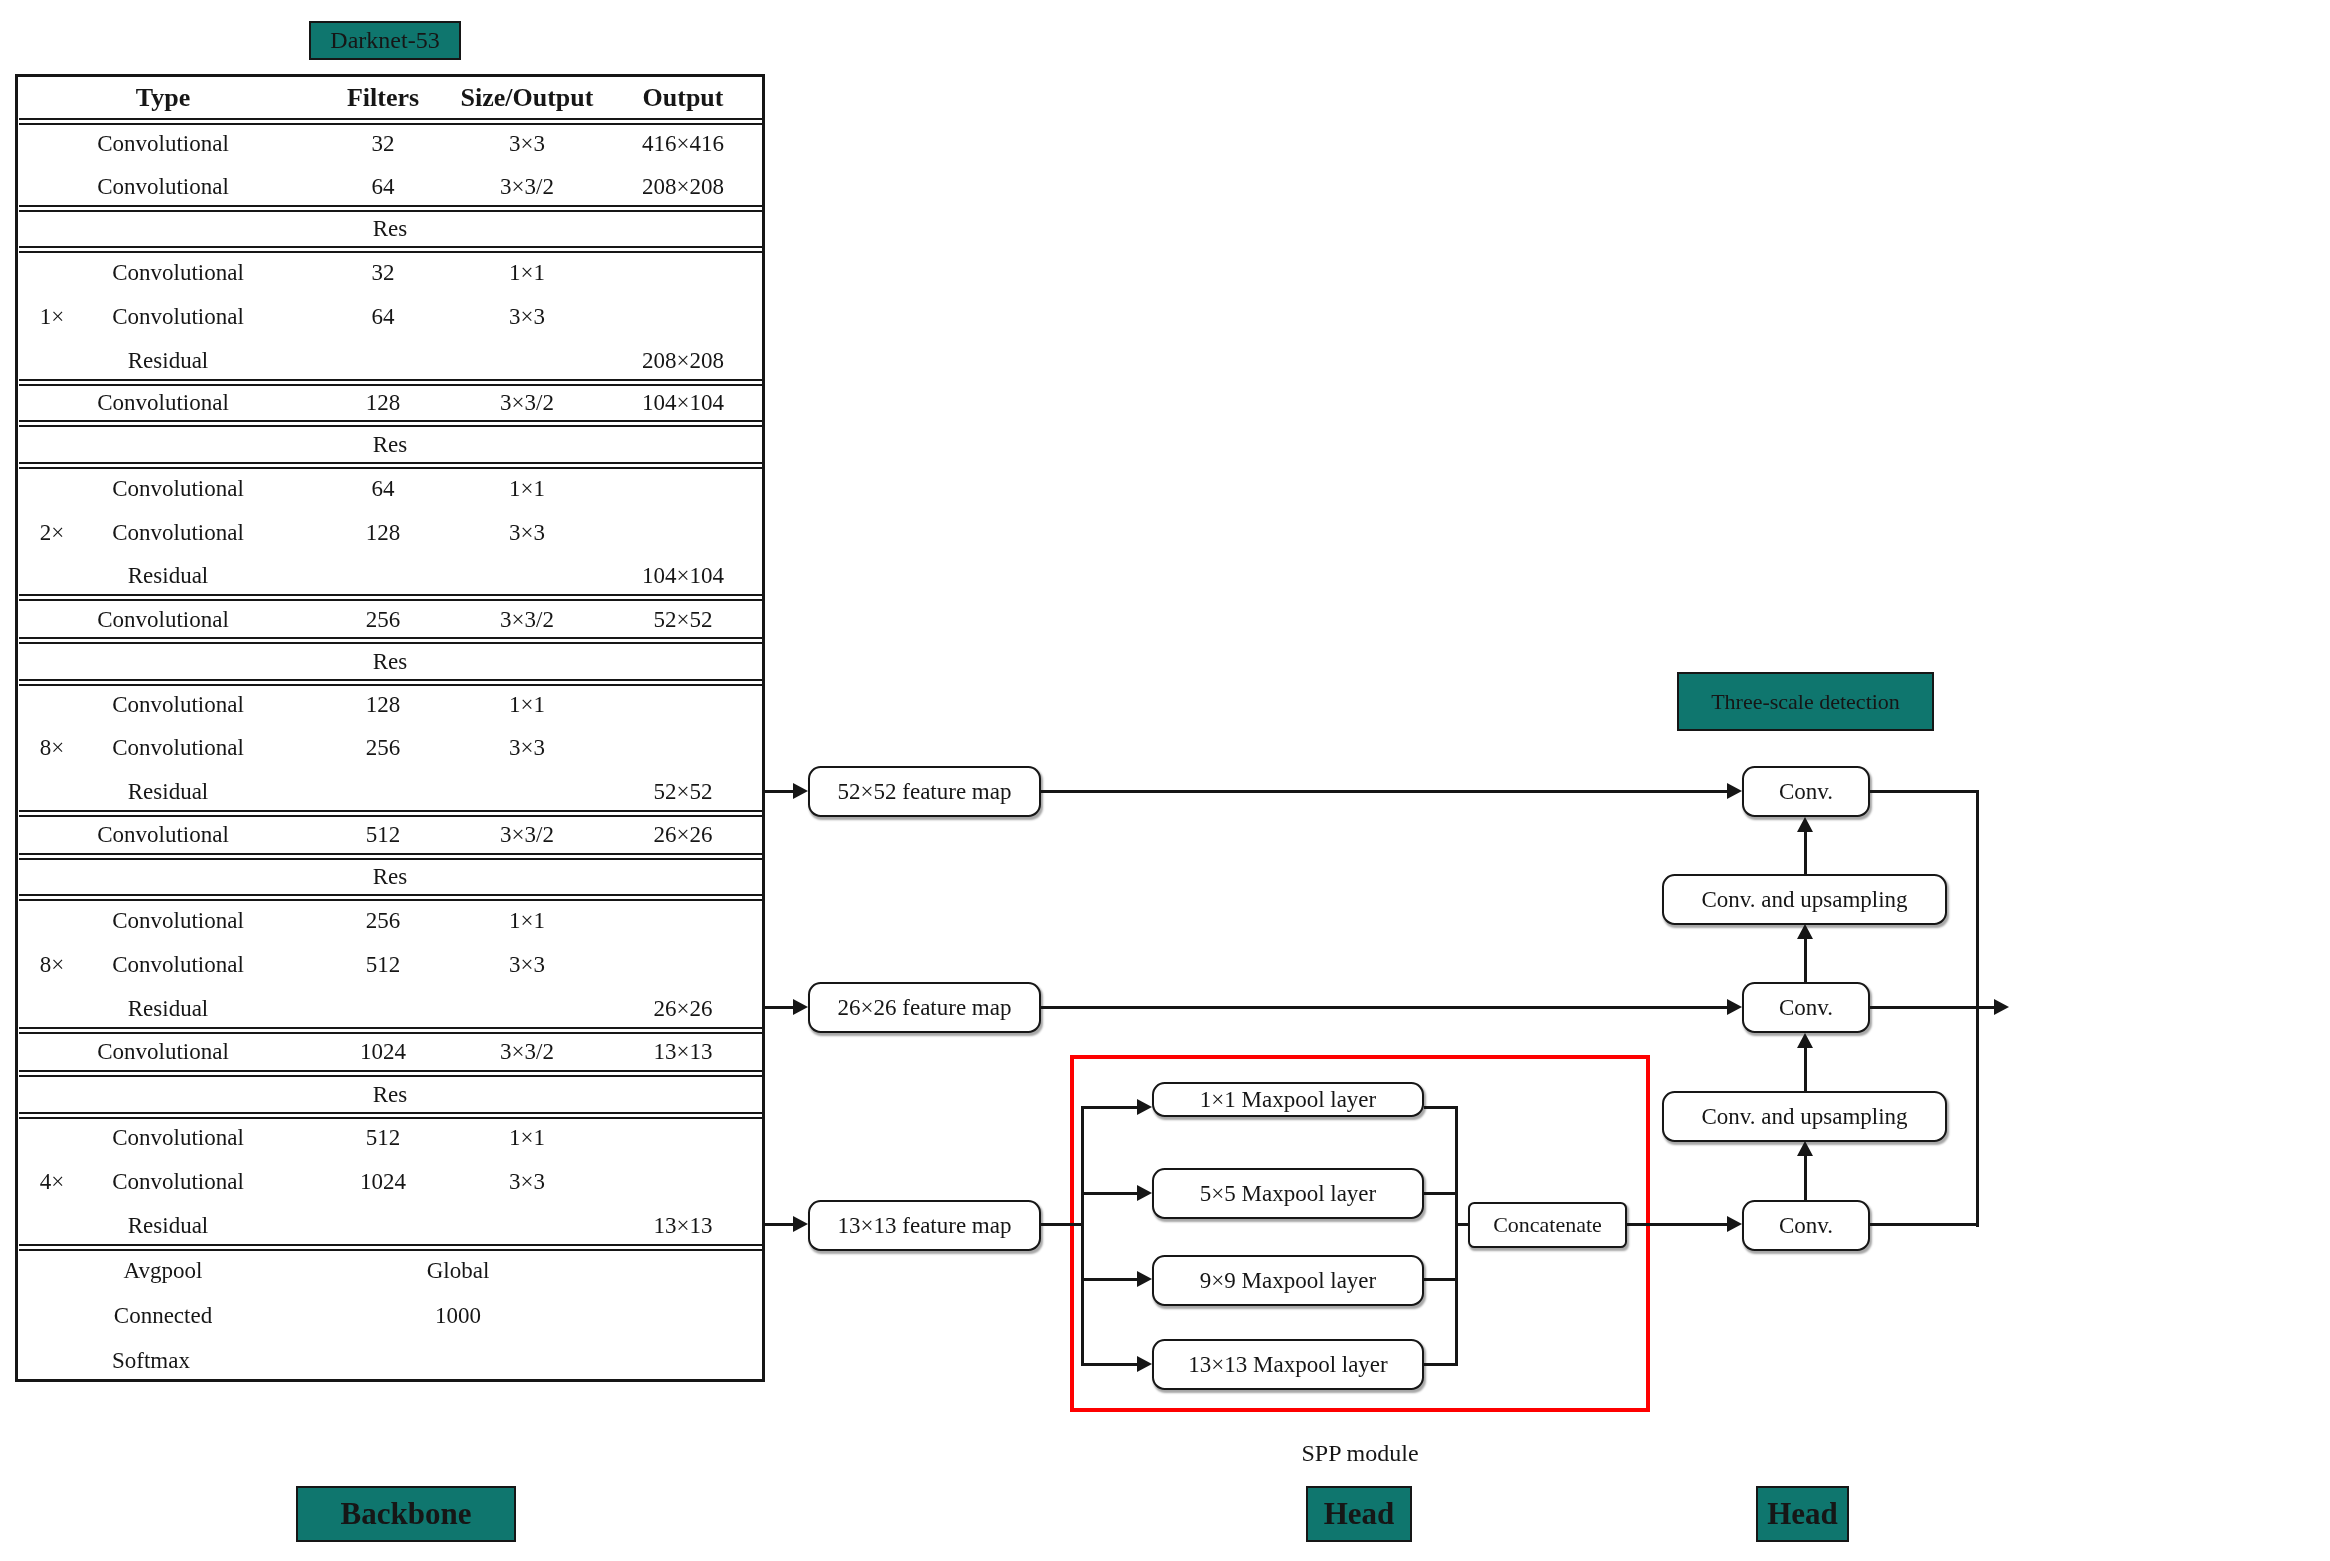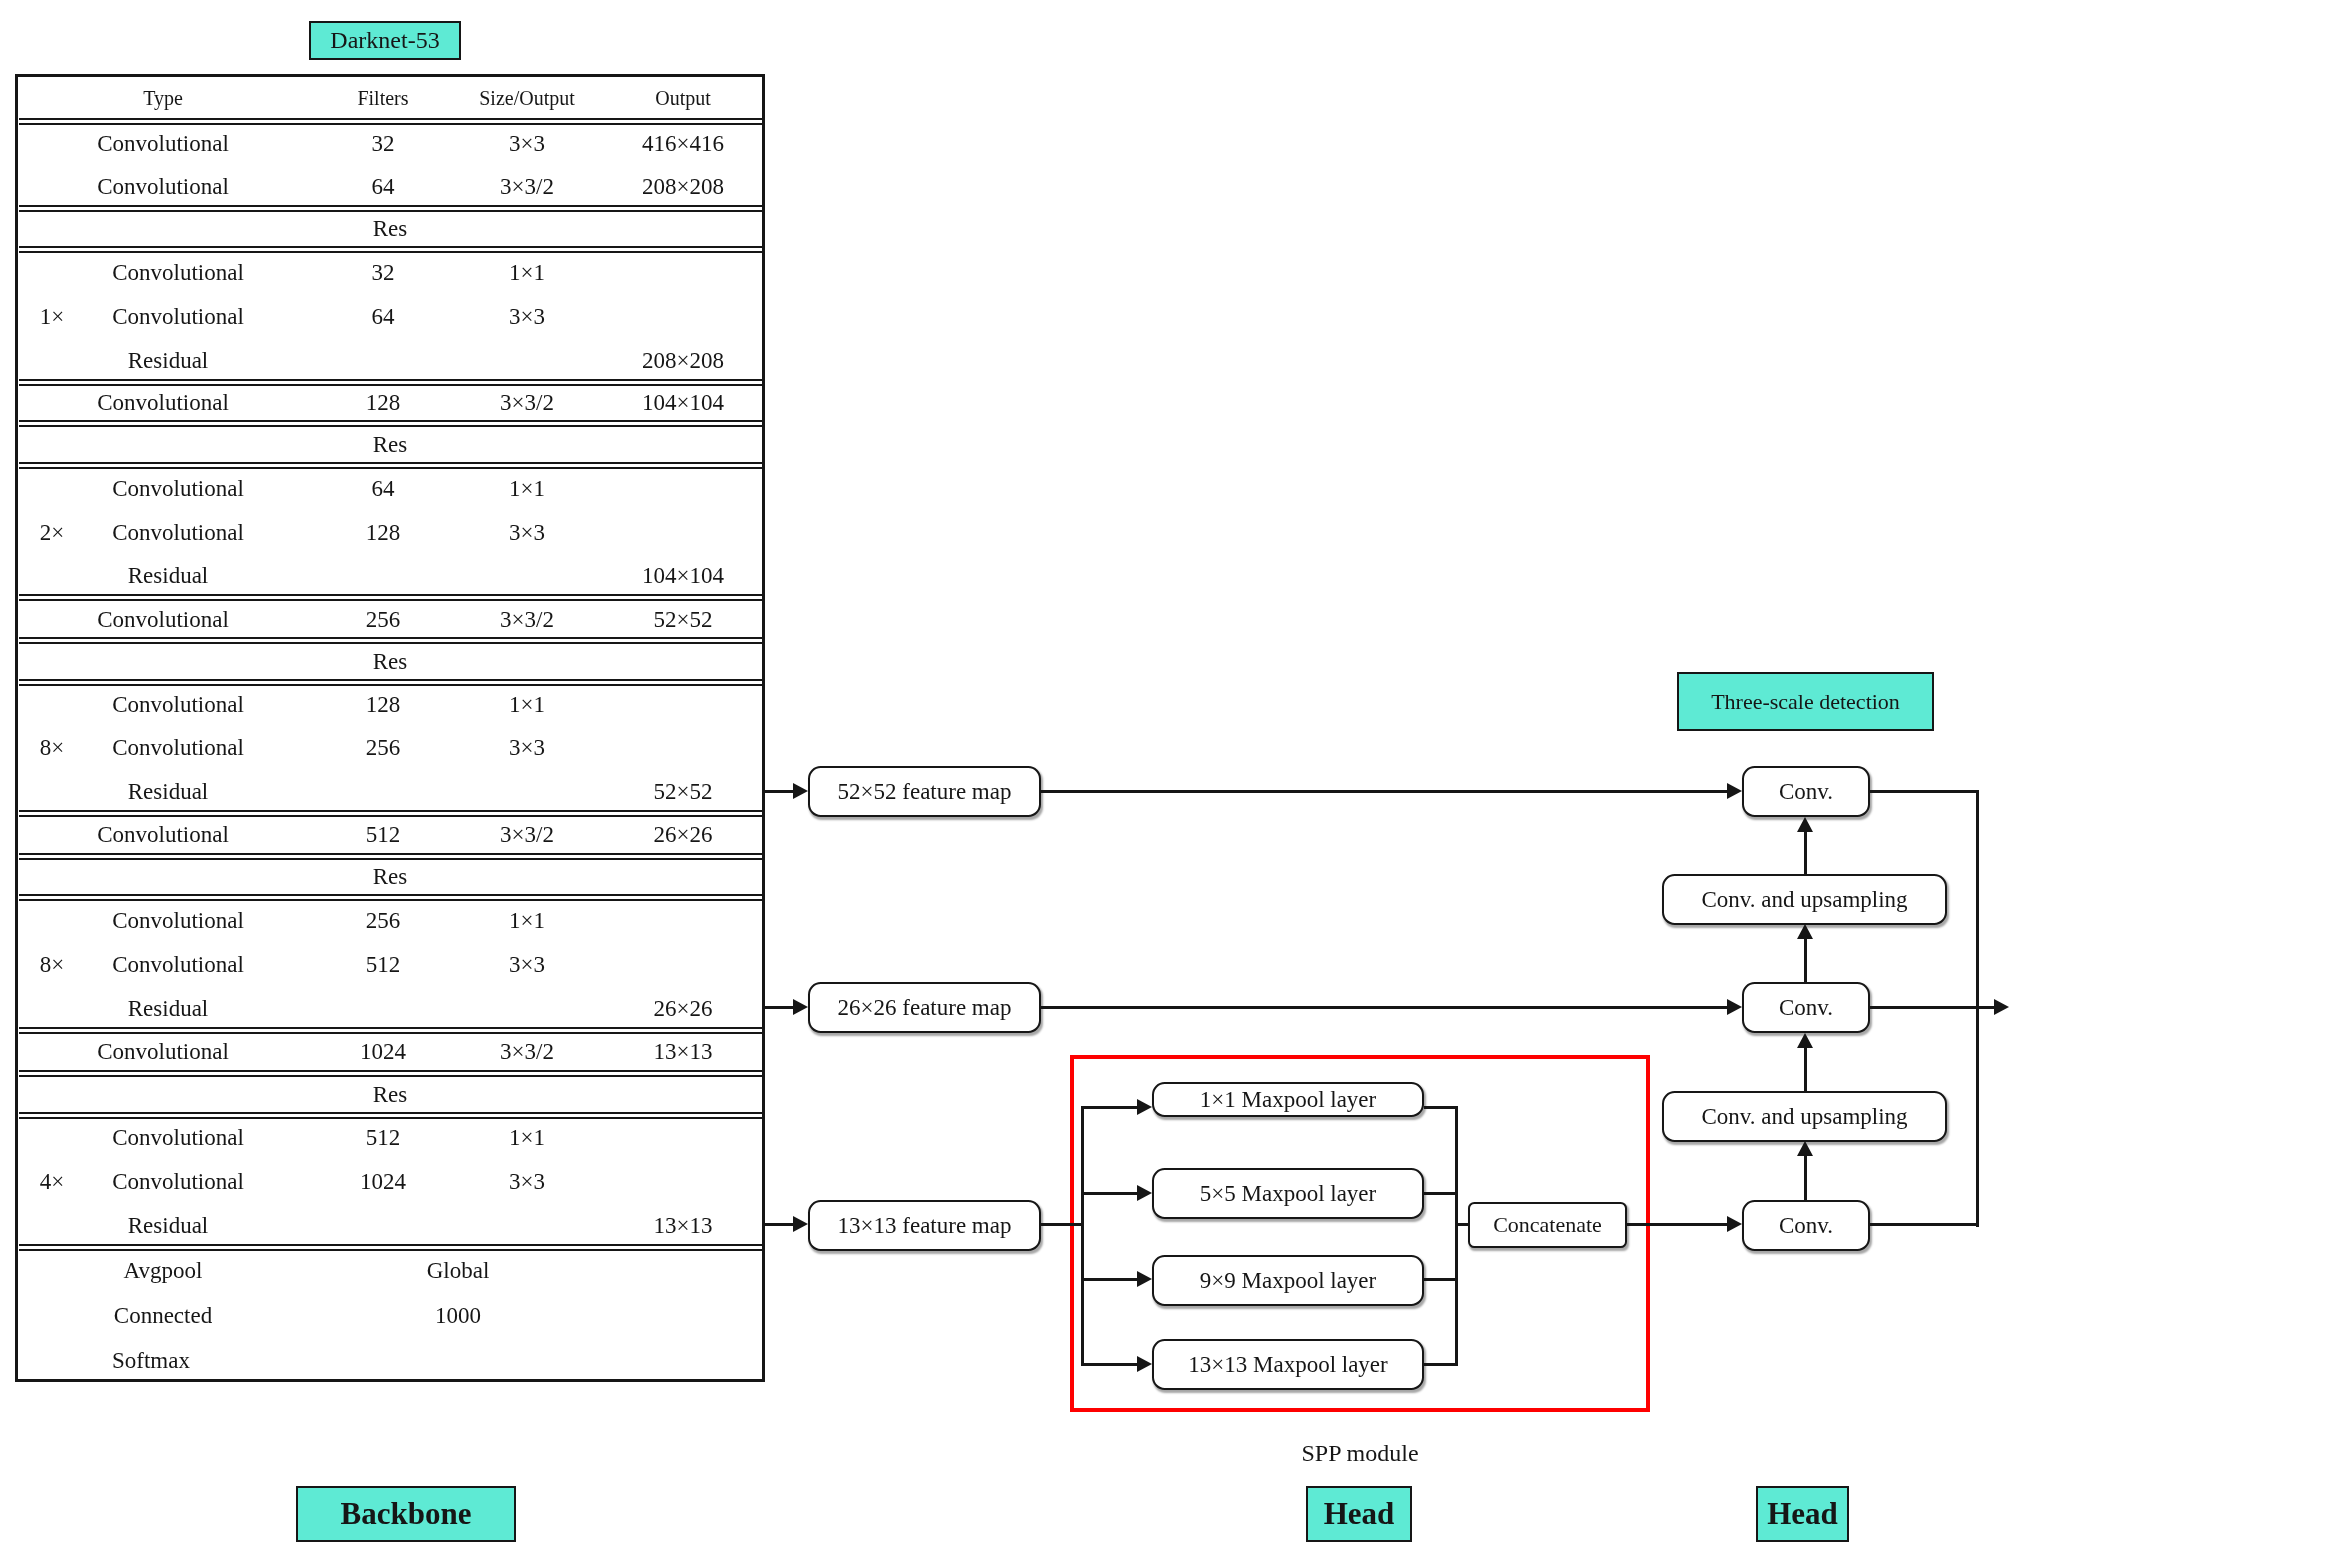--- a/index.html
+++ b/index.html
@@ -5,32 +5,32 @@
   html,body{margin:0;padding:0;}
   body{
     width:2330px;height:1561px;background:#ffffff;overflow:hidden;
     font-family:"Liberation Serif","DejaVu Serif",serif;color:#161616;
   }
   #canvas{position:relative;width:2330px;height:1561px;background:#fff;}
   .cell{
     position:absolute;transform:translate(-50%,-50%);white-space:nowrap;
     font-size:23px;line-height:1;color:#161616;
   }
-  .hdr{font-size:20px;}
+  .hdr{font-size:26px;font-weight:bold;}
   .tableframe{
     position:absolute;box-sizing:border-box;border:3.7px solid #161616;background:#fff;
   }
   .tline{position:absolute;background:linear-gradient(to bottom,#161616 0 2.1px,rgba(0,0,0,0) 2.1px 4.8px,#161616 4.8px 6.9px);}
   .rbox{
     position:absolute;box-sizing:border-box;border:2.6px solid #161616;border-radius:12.7px;
     background:#fff;display:flex;align-items:center;justify-content:center;
     font-size:23px;white-space:nowrap;box-shadow:1.6px 2.1px 2.1px rgba(0,0,0,0.35);
   }
   .sbox{
-    position:absolute;box-sizing:border-box;border:2.6px solid #161616;background:#5eead4;
+    position:absolute;box-sizing:border-box;border:2.6px solid #161616;background:#0f766e;
     display:flex;align-items:center;justify-content:center;font-size:23px;white-space:nowrap;
   }
   .titlebox{font-size:24px;}
   .seclabel{font-size:31px;font-weight:bold;}
   .redbox{
     position:absolute;box-sizing:border-box;border:4.2px solid #fe0000;background:transparent;
   }
   .hline{position:absolute;height:3.2px;background:#161616;}
   .vline{position:absolute;width:3.2px;background:#161616;}
   .ahr{position:absolute;width:0;height:0;border-top:8.5px solid transparent;border-bottom:8.5px solid transparent;border-left:15px solid #161616;}

